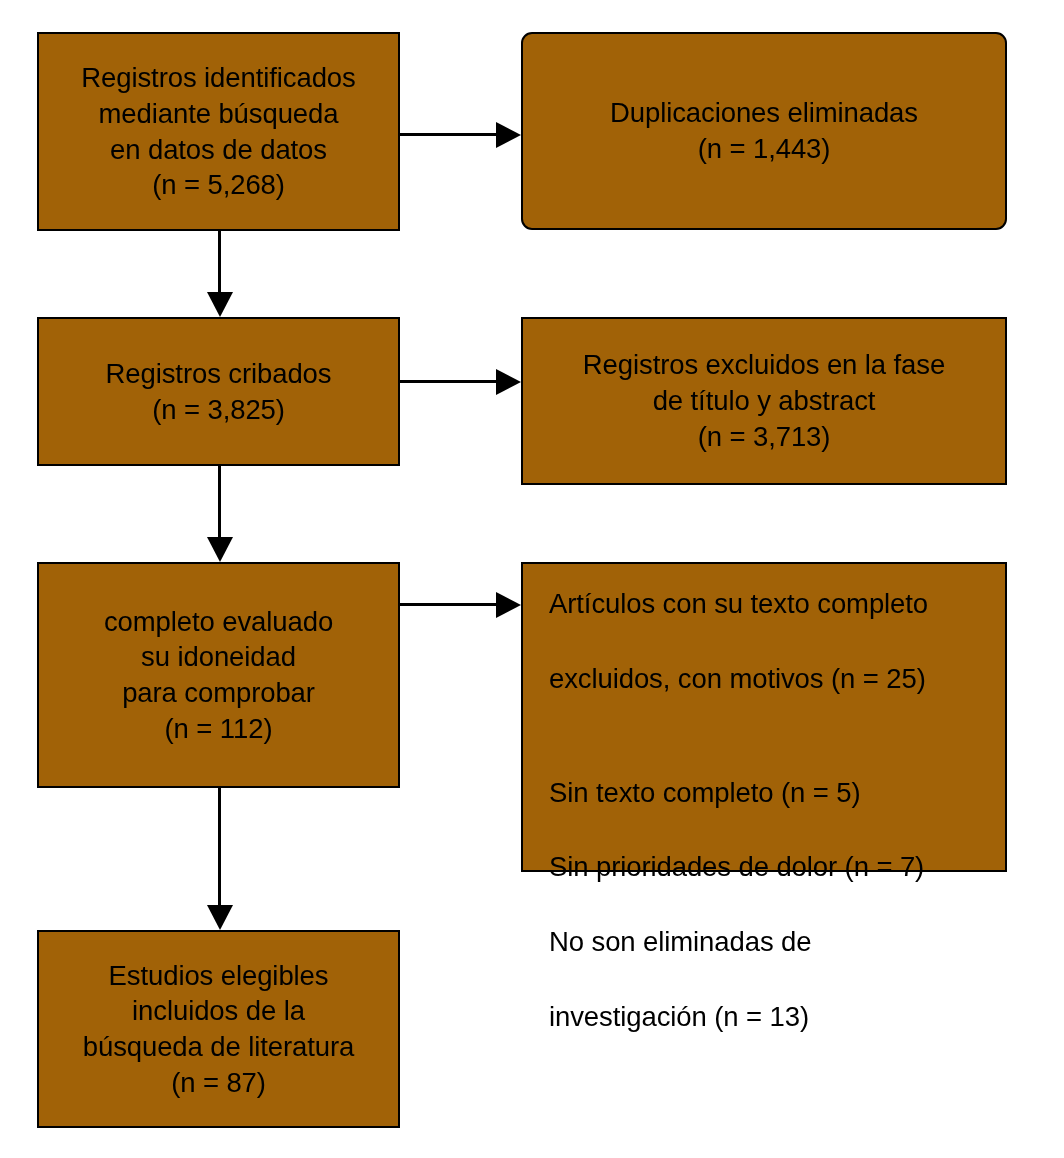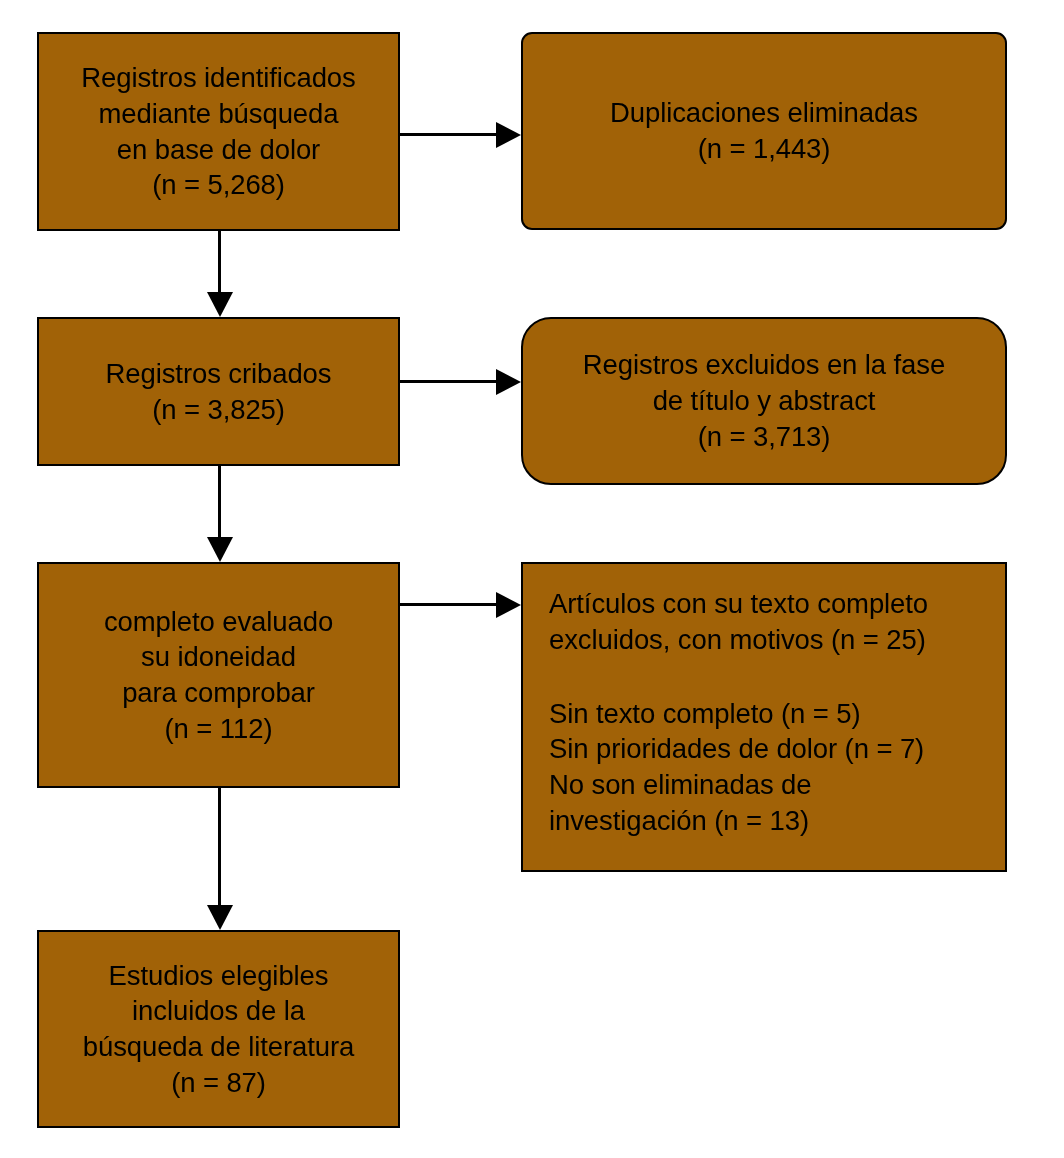--- a/index.html
+++ b/index.html
@@ -37,34 +37,35 @@
   }
   .node .line {
     display: block;
     white-space: pre;
   }
   .node.left-align {
     align-items: flex-start;
     text-align: left;
     justify-content: flex-start;
     padding: 22px 0 0 26px;
+    gap: 39px;
   }
   .node.left-align .line {
     white-space: pre-wrap;
   }
   .node.left-align .spacer {
     display: block;
     height: 38px;
   }
 
   
   #box-identified  { left: 37px;  top: 32px;  width: 363px; height: 199px; }
   #box-duplicates  { left: 521px; top: 32px;  width: 486px; height: 198px; border-radius: 11px; }
   #box-screened    { left: 37px;  top: 317px; width: 363px; height: 149px; }
-  #box-excluded-ta { left: 521px; top: 317px; width: 486px; height: 168px; border-radius: 30px; }
+  #box-excluded-ta { left: 521px; top: 317px; width: 486px; height: 168px; }
   #box-fulltext    { left: 37px;  top: 562px; width: 363px; height: 226px; }
   #box-excluded-ft { left: 521px; top: 562px; width: 486px; height: 310px; }
   #box-included    { left: 37px;  top: 930px; width: 363px; height: 198px; }
 
   
   .conn { position: absolute; }
 
   .conn .shaft-h {
     position: absolute;
     height: 3px;
@@ -123,21 +124,21 @@
   #arrow-v-3 .head-v  { top: 117px; }
 </style>
 </head>
 <body>
 
 <div id="canvas">
 
   <div class="node" id="box-identified">
     <span class="line">Registros identificados</span>
     <span class="line">mediante búsqueda</span>
-    <span class="line">en base de dolor</span>
+    <span class="line">en datos de datos</span>
     <span class="line">(n = 5,268)</span>
   </div>
 
   <div class="node" id="box-duplicates">
     <span class="line">Duplicaciones eliminadas</span>
     <span class="line">(n = 1,443)</span>
   </div>
 
   <div class="conn" id="arrow-h-1">
     <span class="shaft-h"></span>

